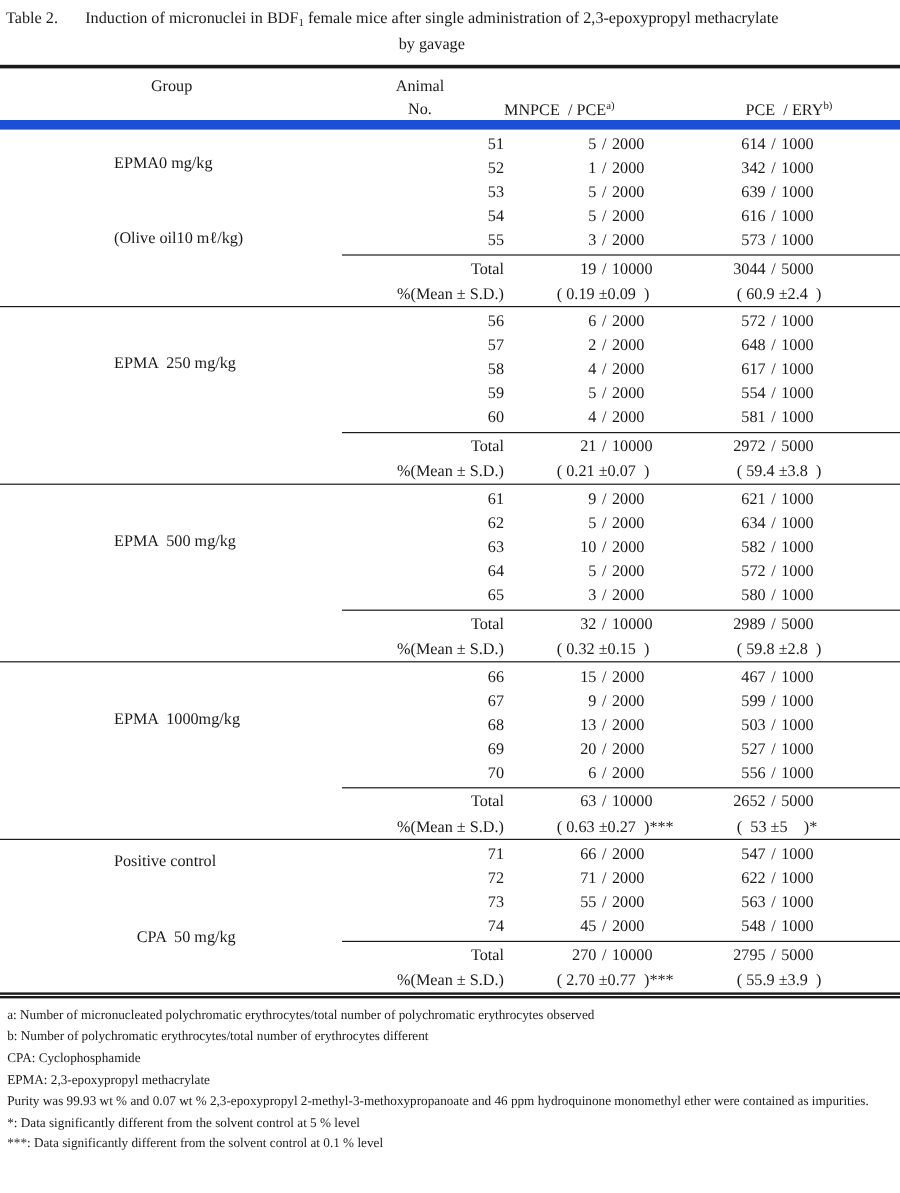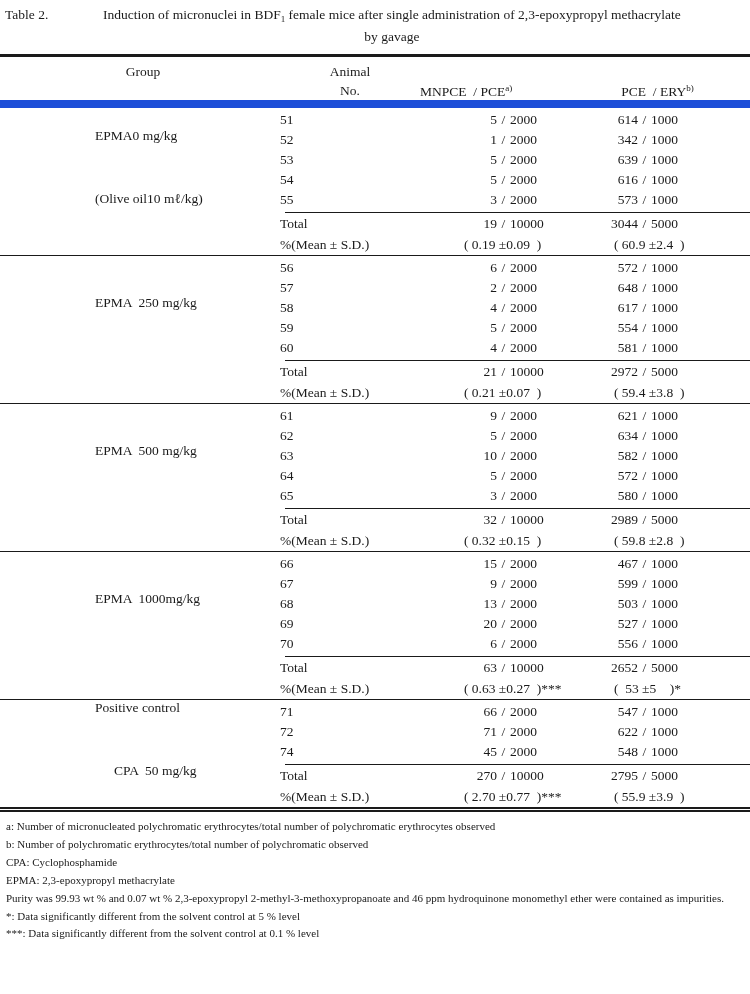--- a/index.html
+++ b/index.html
@@ -6,21 +6,21 @@
   body {
     width:750px; height:994px; overflow:hidden;
     background:#ffffff; color:#1a1a1a;
     font-family:"Liberation Serif","DejaVu Serif",serif;
     font-size:13.5px;
   }
   sub { font-size:9px; vertical-align:-3px; }
   sup { font-size:9px; vertical-align:5px; }
 
   
-  .caption { display:flex; padding:6px 5px 0 5px; line-height:17px;gap:32px; }
+  .caption { display:flex; padding:6px 5px 0 5px; line-height:17px; }
   .cap-label { width:66px; flex:none; }
   .cap-line1,.cap-line2 { display:block;text-align:center; }
 
   
   .thead { position:relative; height:43px; margin-top:9px;
            border-top:3px solid #1a1a1a; border-bottom:8px solid #1d4ed8; }
   .hc { position:absolute; }
   .h-group { left:0; top:7px; width:286px; text-align:center; }
   .h-an1 { left:280px; top:7px; width:140px; text-align:center; }
   .h-an2 { left:280px; top:26px; width:140px; text-align:center; }
@@ -32,21 +32,21 @@
   .group { border-bottom:1.5px solid #1a1a1a; }
   .group:last-child { border-bottom:none; }
   .rows { position:relative; padding:2px 0 1px 0; }
   .row { position:relative; height:20px; line-height:20px; }
   .trow,.mrow { height:20.5px; line-height:20.5px; }
   .glabel { position:absolute; left:95px; top:50%; transform:translateY(-46%);
             line-height:21px; white-space:pre; }
   .glabel div:empty { display:none; }
   .glabel .indent { padding-left:19px; }
   .c { position:absolute; top:0; }
-  .an { left:280px; width:140px; text-align:left; }
+  .an { left:280px; width:140px; text-align:right; }
   .mn { left:420px; }
   .pc { left:565px; }
   .n { display:inline-block; text-align:right; }
   .mn .n { width:77px; }
   .pc .n { width:73px; }
   .s { display:inline-block; width:13px; text-align:center; }
   .m1 { left:464px; white-space:pre;text-align:right; }
   .m2 { left:614px; white-space:pre; }
   .subrule { border-top:1.5px solid #1a1a1a; margin:1px 0 1px 285px; }
 
@@ -264,20 +264,25 @@
         <span class="c an">71</span>
         <span class="c mn"><span class="n">66</span><span class="s">/</span><span class="d">2000</span></span>
         <span class="c pc"><span class="n">547</span><span class="s">/</span><span class="d">1000</span></span>
       </div>
       <div class="row">
         <span class="c an">72</span>
         <span class="c mn"><span class="n">71</span><span class="s">/</span><span class="d">2000</span></span>
         <span class="c pc"><span class="n">622</span><span class="s">/</span><span class="d">1000</span></span>
       </div>
       <div class="row">
+        <span class="c an">73</span>
+        <span class="c mn"><span class="n">55</span><span class="s">/</span><span class="d">2000</span></span>
+        <span class="c pc"><span class="n">563</span><span class="s">/</span><span class="d">1000</span></span>
+      </div>
+      <div class="row">
         <span class="c an">74</span>
         <span class="c mn"><span class="n">45</span><span class="s">/</span><span class="d">2000</span></span>
         <span class="c pc"><span class="n">548</span><span class="s">/</span><span class="d">1000</span></span>
       </div>
     </div>
     <div class="subrule"></div>
     <div class="row trow">
       <span class="c an">Total</span>
       <span class="c mn"><span class="n">270</span><span class="s">/</span><span class="d">10000</span></span>
       <span class="c pc"><span class="n">2795</span><span class="s">/</span><span class="d">5000</span></span>
@@ -286,19 +291,19 @@
       <span class="c an">%(Mean ± S.D.)</span>
       <span class="c m1">( 2.70 ±0.77  )***</span>
       <span class="c m2">( 55.9 ±3.9  )</span>
     </div>
   </section>
 
 </div>
 
 <div class="footer">
   <div>a: Number of micronucleated polychromatic erythrocytes/total number of polychromatic erythrocytes observed</div>
-  <div>b: Number of polychromatic erythrocytes/total number of polychromatic observed</div>
+  <div>b: Number of polychromatic erythrocytes/total number of erythrocytes different</div>
   <div>CPA: Cyclophosphamide</div>
   <div>EPMA: 2,3-epoxypropyl methacrylate</div>
   <div>Purity was 99.93 wt % and 0.07 wt % 2,3-epoxypropyl 2-methyl-3-methoxypropanoate and 46 ppm hydroquinone monomethyl ether were contained as impurities.</div>
   <div>*: Data significantly different from the solvent control at 5 % level</div>
   <div>***: Data significantly different from the solvent control at 0.1 % level</div>
 </div>
 
 </body></html>

